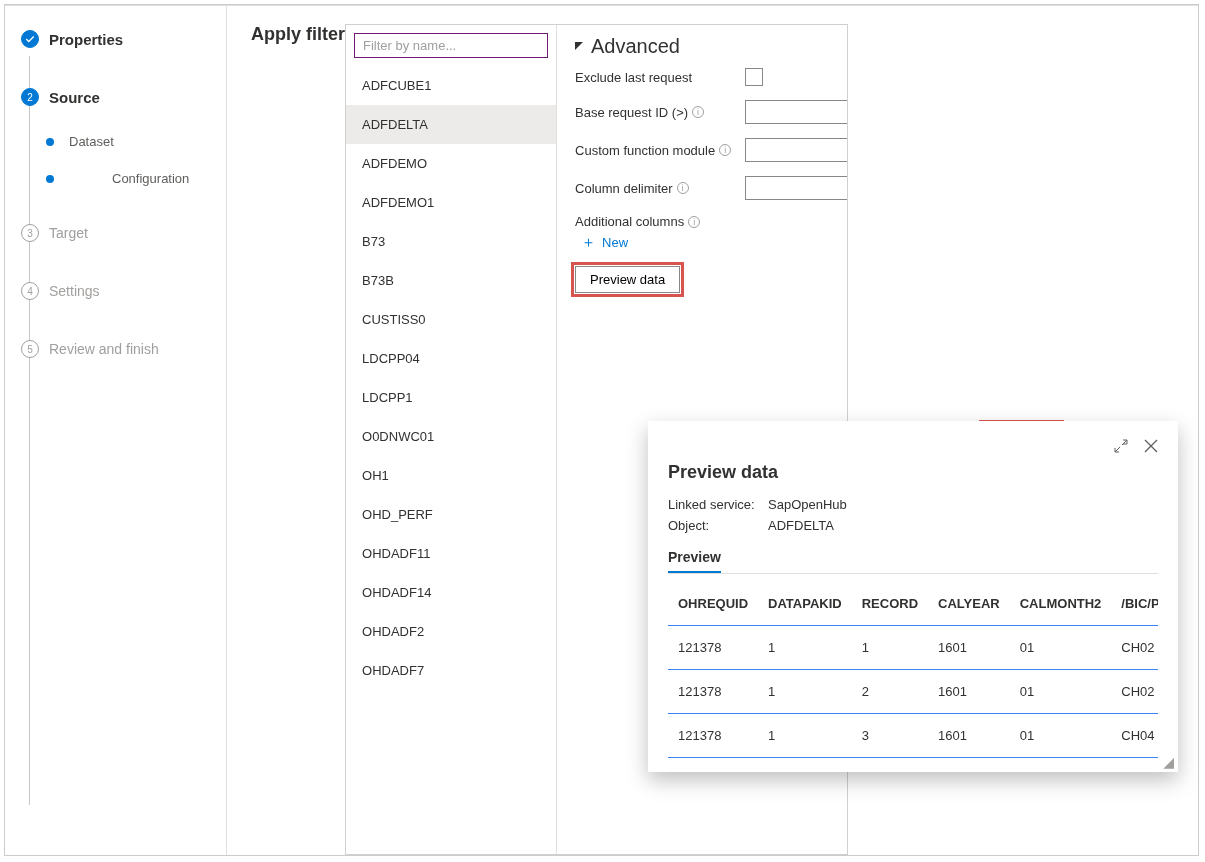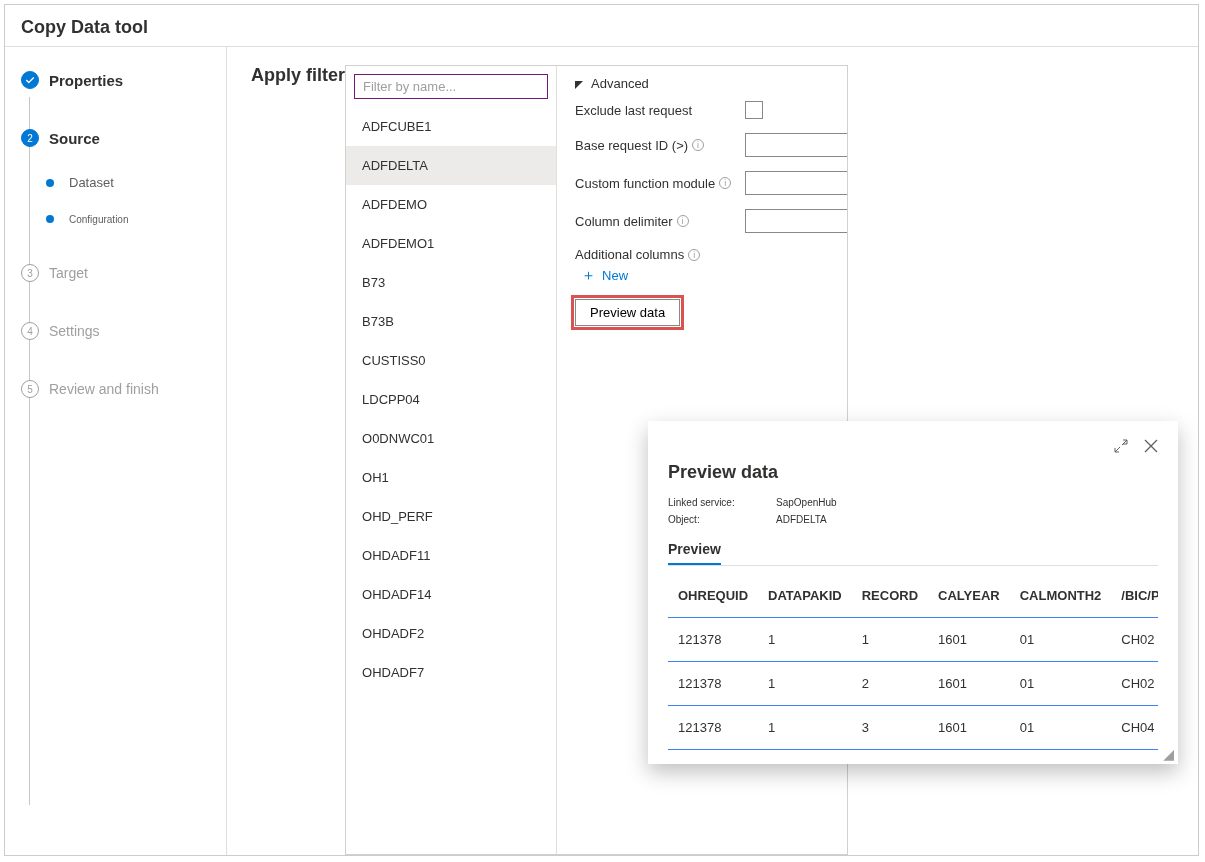--- a/index.html
+++ b/index.html
@@ -23,21 +23,21 @@
   .main-title { font-size: 18px; font-weight: 600; margin-bottom: 14px; }
   .panel { flex: 1; border: 1px solid #d2d0ce; display: flex; overflow: hidden; }
   .list-col { width: 240px; border-right: 1px solid #e1dfdd; display: flex; flex-direction: column; }
   .filter-box { margin: 8px; border: 1px solid #701a75; padding: 4px 8px; font-size: 13px; }
   .filter-box::placeholder { color: #a19f9d; }
   .scroll-area { overflow-y: auto; flex: 1; }
   .list-item { padding: 12px 16px; font-size: 13px; cursor: pointer; }
   .list-item.selected { background: #edebe9; }
 
   .form-col { flex: 1; padding: 10px 18px; position: relative; }
-  .adv-header { font-size: 13px; font-weight:400; display:flex; align-items:flex-end; gap:6px; margin-bottom: 10px; cursor:pointer; }
+  .adv-header { font-size: 20px; font-weight:400; display:flex; align-items:center; gap:6px; margin-bottom: 10px; cursor:pointer; }
   .adv-header svg { width:10px; height:10px; }
   .form-row { display: flex; align-items: center; margin-bottom: 14px; }
   .form-label { width: 170px; font-size: 13px; display:flex; align-items:center; gap:4px;text-align:center; }
   .info-icon { width:12px; height:12px; border:1px solid #a19f9d; border-radius:50%; display:inline-flex; align-items:center; justify-content:center; font-size:9px; color:#a19f9d; }
   .form-input { width: 260px; height: 24px; border: 1px solid #8a8886; padding: 2px 6px; font-size: 13px; }
   .form-select { width: 260px; height: 24px; border: 1px solid #8a8886; position:relative; }
   .form-select::after { content:""; position:absolute; right:8px; top:9px; border-left:4px solid transparent; border-right:4px solid transparent; border-top:5px solid #605e5c; }
   .checkbox { width: 18px; height: 18px; border: 1px solid #8a8886; }
   .addcol-section { margin-top: 4px; }
   .new-link { color: #0078d4; font-size: 13px; display:inline-flex; align-items:center; gap:6px; margin-left: 6px; margin-top:4px; cursor:pointer; }
@@ -47,35 +47,34 @@
   .footer { padding: 12px 24px 16px; display: flex; align-items: center; gap: 10px; }
   .btn { border: 1px solid #8a8886; background: #fff; padding: 5px 14px; font-size: 13px; cursor: pointer; display:inline-flex; align-items:center; gap:12px; }
   .btn.primary { background: #0078d4; border-color: #0078d4; color: #000000; }
   .btn.primary.highlight { outline: 3px solid #d9534f; outline-offset: 1px; }
   .spacer { flex: 1; }
 
   .popup { position: absolute; right: 20px; top: 416px; width: 530px; background: #fff; box-shadow: 0 8px 20px rgba(0,0,0,0.25); padding: 18px 20px 14px; }
   .popup-header { display:flex; justify-content:flex-end; gap:16px; margin-bottom:6px; }
   .popup-icon { cursor:pointer; color:#605e5c; }
   .popup-title { font-size: 18px; font-weight: 600; margin-bottom: 14px; }
-  .popup-row { font-size: 10px; margin-bottom: 6px; display:flex;gap:8px; }
+  .popup-row { font-size: 13px; margin-bottom: 6px; display:flex; }
   .popup-row .k { width: 100px; }
   .tabs-row { margin-top: 10px; border-bottom: 1px solid #e1dfdd; }
   .tab { display:inline-block; padding: 6px 0; font-size:14px; font-weight:600; border-bottom: 2px solid #0078d4; color:#323130; }
   .preview-table-wrap { overflow-x:auto; margin-top: 8px; max-height: 200px; }
   table { border-collapse: collapse; width: 100%; font-size: 13px; }
   th, td { text-align: left; padding: 14px 10px; border-bottom: 1px solid #3b82f6; white-space: nowrap; }
   th { font-weight: 600; }
   .resize-grip { position:absolute; right:4px; bottom:2px; color:#a19f9d; font-size:14px; }
 </style>
 </head>
 <body>
 
 <div class="window">
-  <div class="titlebar">Copy Data tool</div>
   <div class="body">
     <div class="sidebar">
       <div class="vline"></div>
 
       <div class="step major">
         <span class="step-circle done">
           <svg viewBox="0 0 16 16" width="10" height="10">
               <path d="M2 8l4 4 8-8" stroke="#fff" stroke-width="2" fill="none"></path>
             </svg>
         </span>
@@ -93,21 +92,21 @@
 
       <div class="step substep">
         <span class="step-circle substep-dot"></span>
         <span class="step-label" style="font-size:13px;">Dataset</span>
       </div>
 
       <div style="height:10px"></div>
 
       <div class="step substep">
         <span class="step-circle substep-dot"></span>
-        <span class="step-label" style="font-size:10px;">Configuration</span>
+        <span class="step-label" style="font-size:13px;margin-left:43px;">Configuration</span>
       </div>
 
       <div style="height:24px"></div>
 
       <div class="step pending">
         <span class="step-circle">3</span>
         <span class="step-label">Target</span>
       </div>
 
       <div style="height:24px"></div>
@@ -132,20 +131,21 @@
           <input class="filter-box" placeholder="Filter by name..." style="">
           <div class="scroll-area" id="dataset-list">
               <div class="list-item">ADFCUBE1</div>
               <div class="list-item selected">ADFDELTA</div>
               <div class="list-item">ADFDEMO</div>
               <div class="list-item">ADFDEMO1</div>
               <div class="list-item">B73</div>
               <div class="list-item">B73B</div>
               <div class="list-item">CUSTISS0</div>
               <div class="list-item">LDCPP04</div>
+              <div class="list-item">LDCPP1</div>
               <div class="list-item">O0DNWC01</div>
               <div class="list-item">OH1</div>
               <div class="list-item">OHD_PERF</div>
               <div class="list-item">OHDADF11</div>
               <div class="list-item">OHDADF14</div>
               <div class="list-item">OHDADF2</div>
               <div class="list-item">OHDADF7</div>
             </div>
         </div>
         <div class="form-col">

